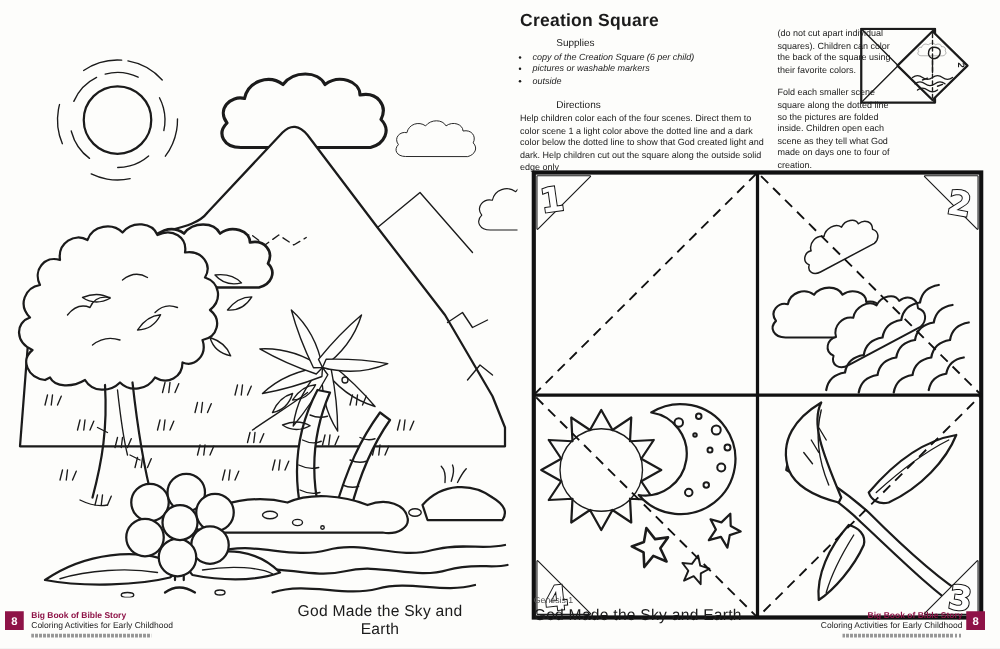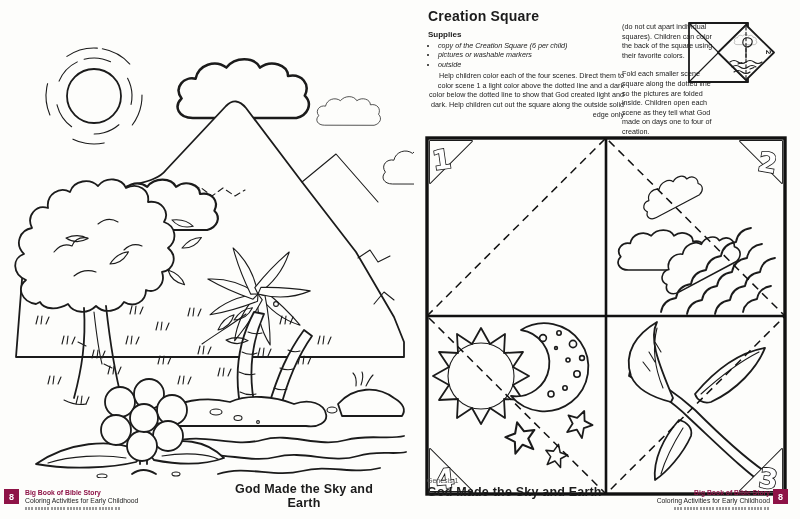--- a/index.html
+++ b/index.html
@@ -4,25 +4,25 @@
 <style>
   html,body{margin:0;padding:0;background:#e8e8e8;}
   .spread{position:relative;width:800px;height:519px;background:#fdfdfb;overflow:hidden;
           font-family:"Liberation Sans",sans-serif;color:#1b1b1b;}
   .abs{position:absolute;}
   svg{display:block;}
   .ink{stroke:#1b1b1b;fill:none;stroke-width:1.8;stroke-linecap:round;stroke-linejoin:round;}
   .inkw{stroke:#1b1b1b;fill:#fdfdfb;stroke-width:1.8;stroke-linecap:round;stroke-linejoin:round;}
   .thin{stroke-width:1.1;}
   .heading{font-size:14px;font-weight:bold;letter-spacing:.2px;}
-  .sublabel{font-size:8px;font-weight:bold;margin-top:6px;}
+  .sublabel{font-size:8px;font-weight:normal;margin-top:6px;margin-left:29px;}
   .body-txt{font-size:7.2px;line-height:9.6px;}
   .bullets{margin:2px 0 0 2px;padding-left:8px;font-size:7.2px;line-height:9.4px;font-style:italic;}
   .bullets li{margin:0;}
-  .page-title{font-weight:bold;font-size:12.5px;letter-spacing:.2px;}
+  .page-title{font-weight:normal;font-size:12.5px;letter-spacing:.2px;}
   .scripture{font-size:7px;color:#555;}
   .footer-brand{font-size:6.8px;font-weight:bold;line-height:8px;}
   .footer-sub{font-size:6.8px;line-height:8px;color:#222;}
   .fineprint-bar{height:3px;width:96px;margin-top:1.5px;opacity:.75;
      background:repeating-linear-gradient(90deg,#777 0 2px,transparent 2px 3.2px);}
   .pagenum{width:15px;height:15px;color:#fff;font-size:9px;font-weight:bold;
      display:flex;align-items:center;justify-content:center;}
   .right-col{width:94px;}
   .right-col p{margin:0 0 9px 0;}
 </style>
@@ -159,29 +159,30 @@
 
   <div class="abs page-title" style="left:232px;top:482px;width:144px;text-align:center;">God Made the Sky and Earth</div>
 
   <div class="abs pagenum" style="left:4px;top:489px;background:#8e1347;">8</div>
   <div class="abs" style="left:25px;top:489px;">
     <div class="footer-brand" style="color:#8e1347;">Big Book of Bible Story</div>
     <div class="footer-sub">Coloring Activities for Early Childhood</div>
     <div class="fineprint-bar"></div>
   </div>
 
-  <div class="abs" style="left:428px;top:8px;width:196px;">
+  <div class="abs" style="left:416px;top:8px;width:196px;">
     <div class="heading">Creation Square</div>
     <div class="sublabel">Supplies</div>
     <ul class="bullets">
       <li>copy of the Creation Square (6 per child)</li>
       <li>pictures or washable markers</li>
       <li>outside</li>
     </ul>
-    <div class="body-txt" style="margin-top:2px;text-align:right;">Help children color each of the four scenes. Direct them to color scene 1 a light color above the dotted line and a dark color below the dotted line to show that God created light and dark. Help children cut out the square along the outside solid edge only</div>
+    <div class="sublabel" style="margin-top:10px;">Directions</div>
+    <div class="body-txt" style="margin-top:2px;">Help children color each of the four scenes. Direct them to color scene 1 a light color above the dotted line and a dark color below the dotted line to show that God created light and dark. Help children cut out the square along the outside solid edge only</div>
   </div>
 
   <div class="abs right-col body-txt" style="left:622px;top:22px;">
     <p>(do not cut apart individual squares). Children can color the back of the square using their favorite colors.</p>
     <p>Fold each smaller scene square along the dotted line so the pictures are folded inside. Children open each scene as they tell what God made on days one to four of creation.</p>
   </div>
 
   <svg class="abs" style="left:688px;top:22px;" width="88" height="62" viewBox="0 0 88 62">
     <rect class="ink" x="1" y="1" width="59" height="59" stroke-width="1.6"></rect>
     <path class="ink thin" d="M1,1 L60,60 M60,1 L1,60"></path>

